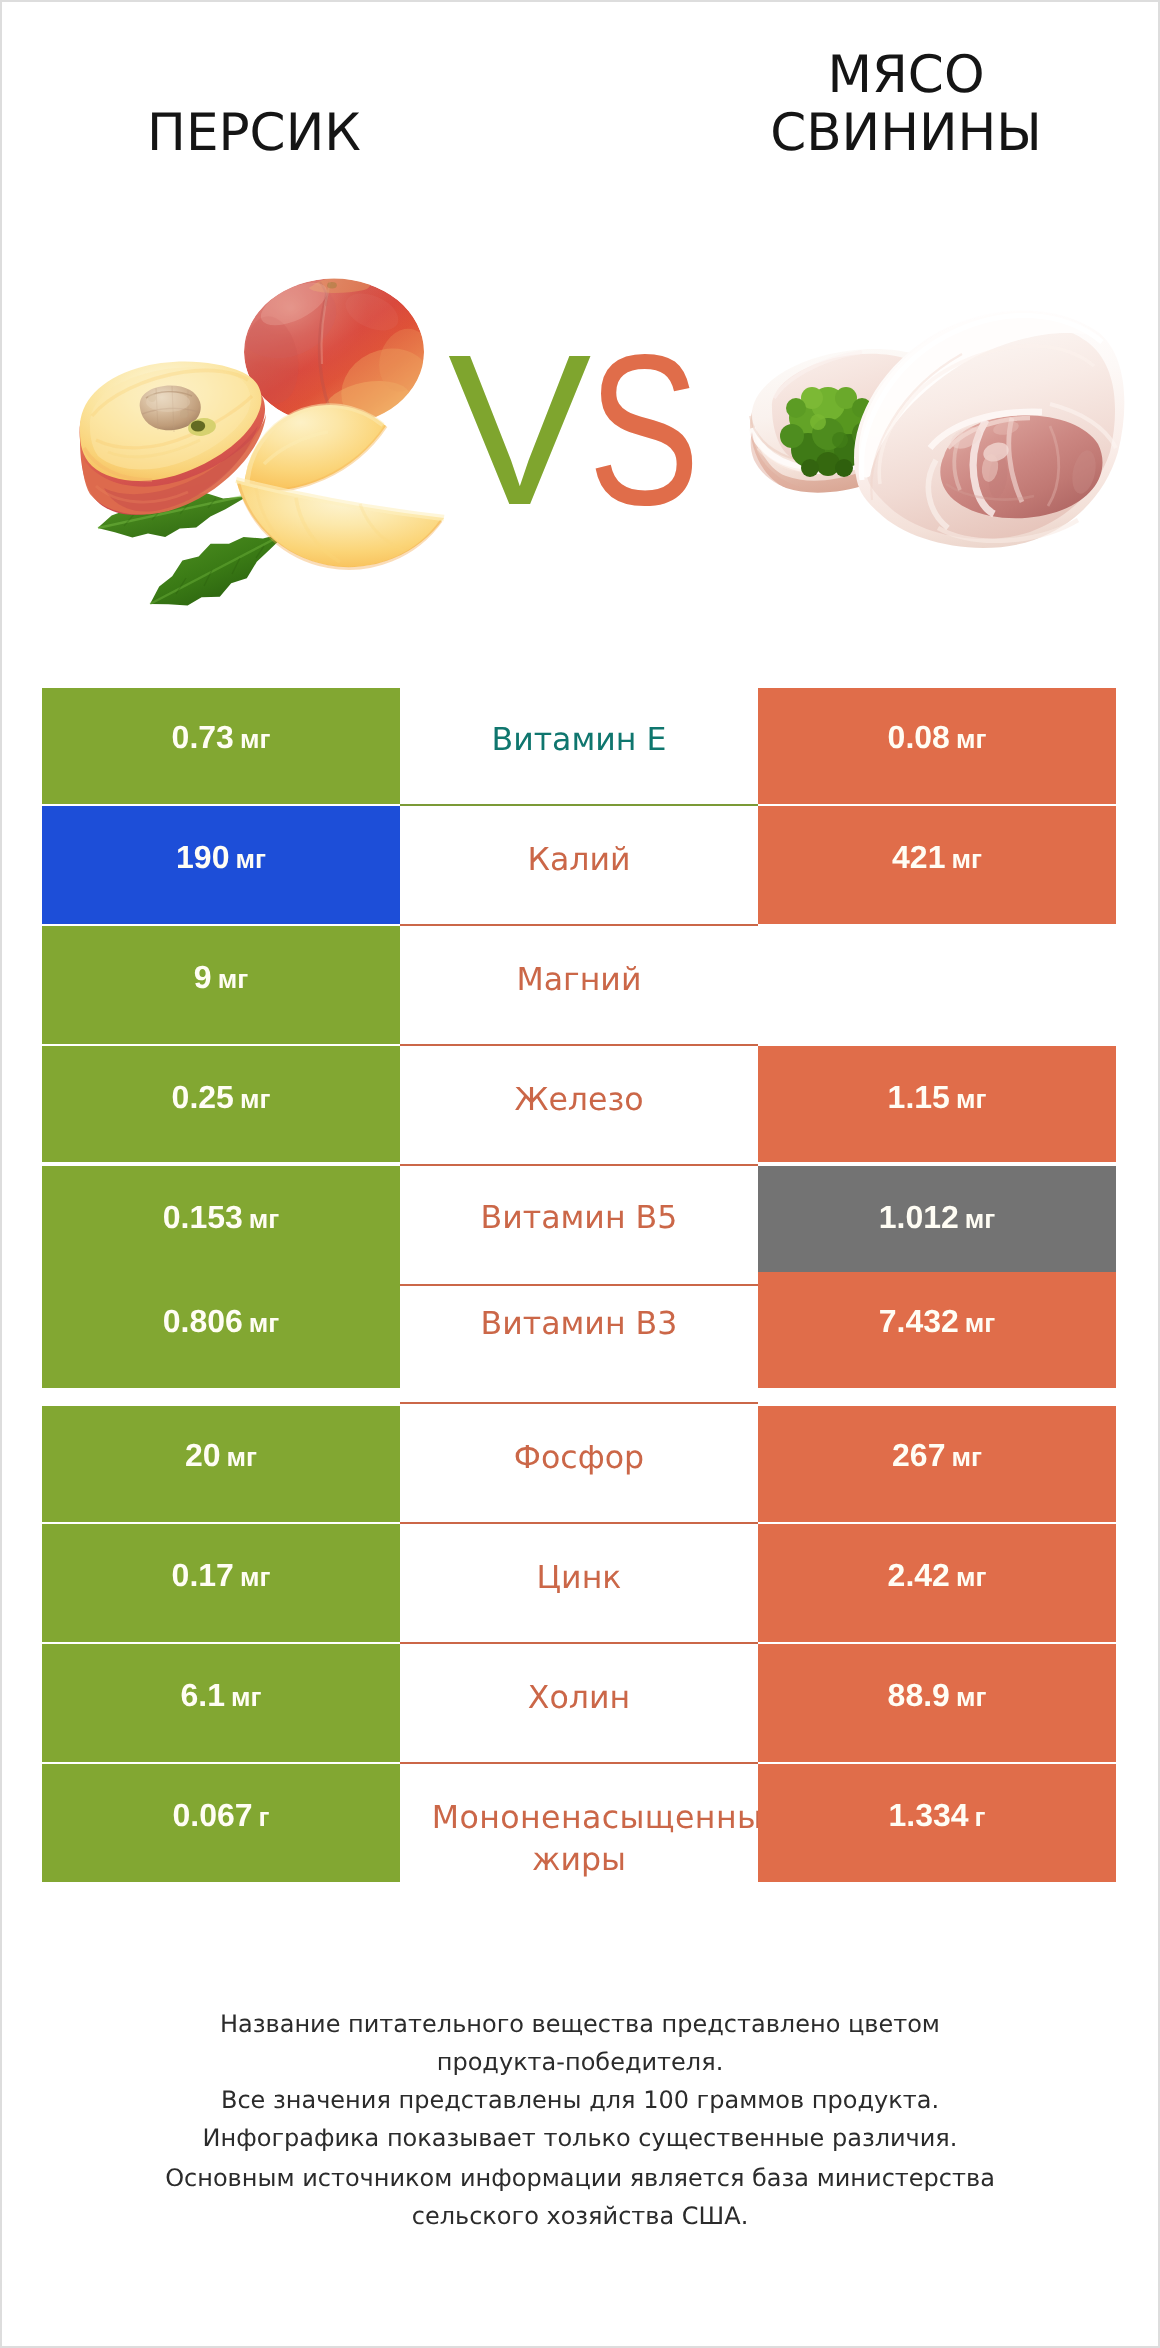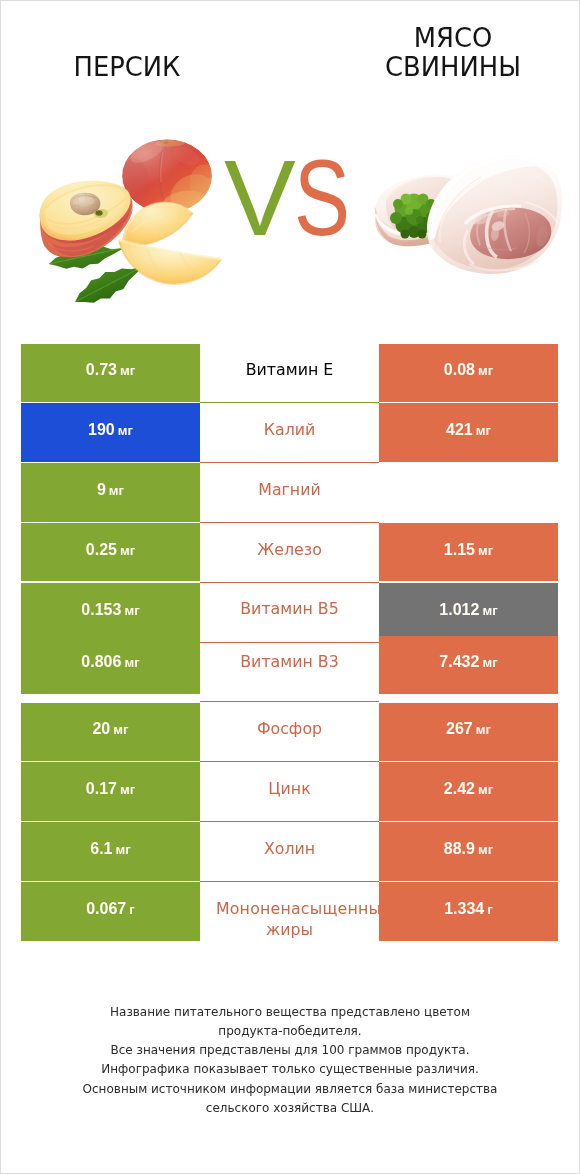--- a/index.html
+++ b/index.html
@@ -3,21 +3,21 @@
 <meta charset="utf-8">
 <style>
   html,body{margin:0;padding:0;background:#ffffff;}
   body{width:580px;height:1174px;font-family:"Liberation Sans",sans-serif;}
   .card{position:relative;width:580px;height:1174px;background:#fff;overflow:hidden;box-sizing:border-box;box-shadow:inset 0 0 0 1px #dddddd;}
 
   .title{position:absolute;text-align:center;color:#151515;font-family:"DejaVu Sans",sans-serif;font-size:25.8px;line-height:29.2px;font-weight:400;}
   #title-left{left:16px;top:52.5px;width:222px;}
   #title-right{left:322px;top:23.5px;width:262px;}
 
-  .vs{position:absolute;left:224px;top:145px;font-family:"Liberation Sans",sans-serif;font-size:107.5px;line-height:107.5px;font-weight:400;white-space:nowrap;}
+  .vs{position:absolute;left:224px;top:162px;font-family:"Liberation Sans",sans-serif;font-size:107.5px;line-height:107.5px;font-weight:400;white-space:nowrap;}
   .vs .v{color:#7FA52E;display:inline-block;}
   .vs .s{color:#E06D4A;display:inline-block;transform:scaleX(0.78);transform-origin:left center;margin-left:-2px;}
 
   .hero{position:absolute;}
   #hero-left{left:32px;top:128px;}
   #hero-right{left:373px;top:150px;}
 
   .table{position:absolute;left:21px;top:343.5px;width:570px;height:598px;}
   .row{position:absolute;left:0;width:537px;height:58.4px;}
   .cell{position:absolute;top:0;height:58.4px;display:flex;align-items:center;justify-content:center;box-sizing:border-box;}
@@ -315,21 +315,21 @@
   <path d="M152 52 C168 56 180 64 185 74" stroke="#fdf5f2" stroke-width="2" fill="none" opacity=".55"></path>
  </g>
 </svg>
 </div>
   <div class="table" id="tbl">
       <div class="row" style="top: 0px;">
         <div class="cell cell-left" style="background:#82A732">
           <span class="val"><span>0.73</span><span class="u">мг</span></span>
         </div>
         <div class="cell cell-mid">
-          <span class="lbl" style="color:#000000"><span>Витамин Е</span></span>
+          <span class="lbl" style="color:#0f766e"><span>Витамин Е</span></span>
         </div>
         <div class="cell cell-right" style="background:#E06D4A">
           <span class="val"><span>0.08</span><span class="u">мг</span></span>
         </div>
       </div>
       <div class="sep" style="top: 58.6px; background: rgb(123, 154, 54);"></div>
       <div class="row" style="top: 59.85px;">
         <div class="cell cell-left" style="background:#1d4ed8">
           <span class="val"><span>190</span><span class="u">мг</span></span>
         </div>

